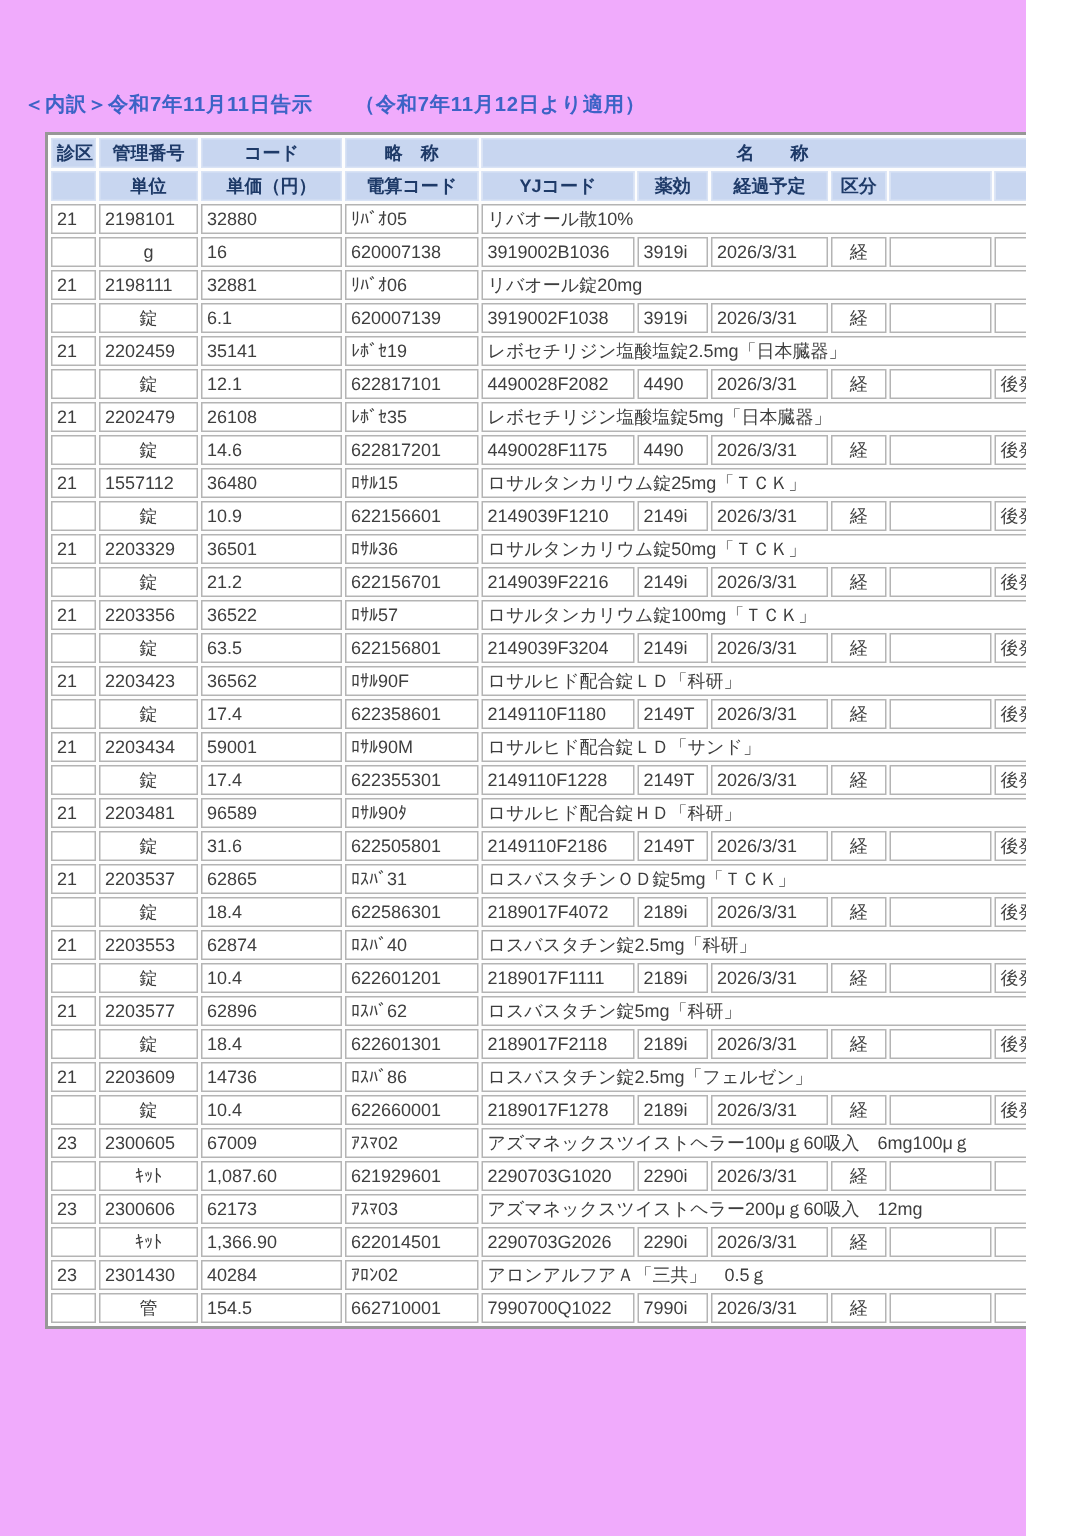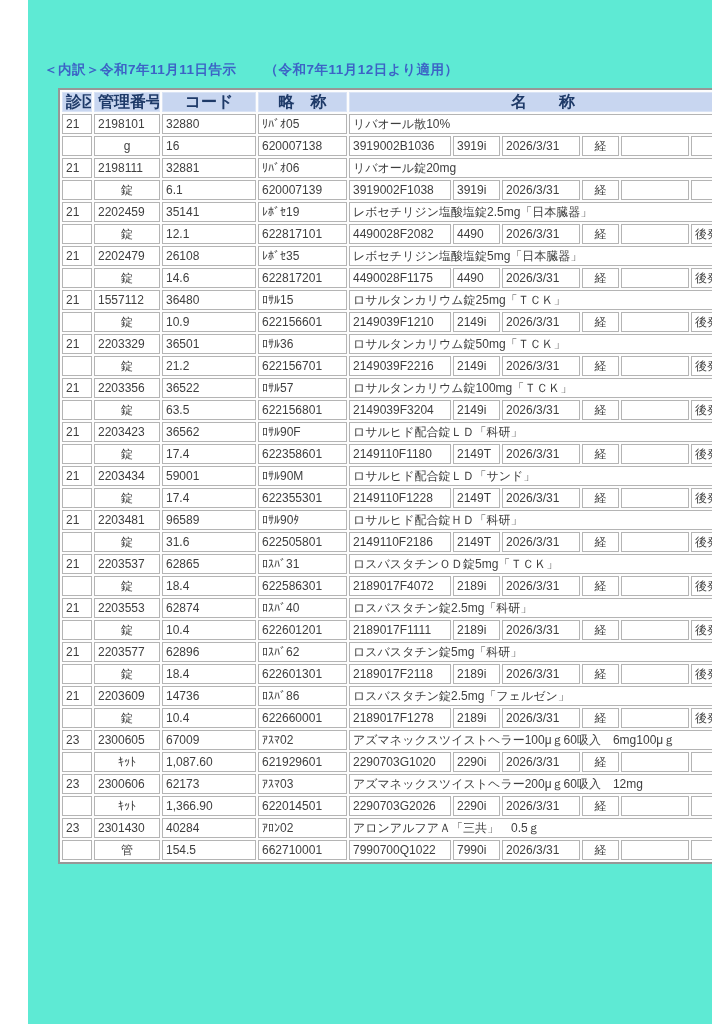--- a/index.html
+++ b/index.html
@@ -4,24 +4,23 @@
 <style>
   html, body {
     margin: 0;
     padding: 0;
     background: #ffffff;
   }
   .page {
     position: relative;
     width: 684px;
     height: 1024px;
-    background: #5eead4;
+    background: #f0abfc;
     font-family: "Liberation Sans", "DejaVu Sans", sans-serif;
     overflow: hidden;
-    margin-left: 28px;
   }
   .doc-title {
     position: absolute;
     left: 16px;
     top: 61px;
     font-size: 13.5px;
     font-weight: bold;
     color: #3c63c6;
     letter-spacing: 0.5px;
     white-space: pre;
@@ -45,21 +44,21 @@
     padding: 1px 3px;
     overflow: hidden;
     white-space: nowrap;
   }
   table.price-table th {
     background: #c8d6f0;
     color: #1e3a68;
     font-weight: bold;
     text-align: center;
     border: 1px solid #d9e3f5;
-    font-size: 16px;
+    font-size: 12px;
   }
   table.price-table td {
     background: #ffffff;
     color: #3e3e3e;
     border: 1px solid #b4b4b4;
     font-weight: normal;
   }
   td.al { text-align: left; }
   td.ac { text-align: center; }
   td.ar { text-align: left; }
@@ -86,20 +85,32 @@
       <col style="width:46px">
     </colgroup>
     <thead>
       <tr>
         <th>診区</th>
         <th>管理番号</th>
         <th>コード</th>
         <th>略　称</th>
         <th colspan="6">名　　称</th>
       </tr>
+      <tr>
+        <th></th>
+        <th>単位</th>
+        <th>単価（円）</th>
+        <th>電算コード</th>
+        <th>YJコード</th>
+        <th>薬効</th>
+        <th>経過予定</th>
+        <th>区分</th>
+        <th></th>
+        <th></th>
+      </tr>
     </thead>
     <tbody>
         <tr>
           <td class="al">21</td>
           <td class="al">2198101</td>
           <td class="al">32880</td>
           <td class="al">ﾘﾊﾞｵ05</td>
           <td class="al" colspan="6">リバオール散10%</td>
         </tr>
         <tr>

